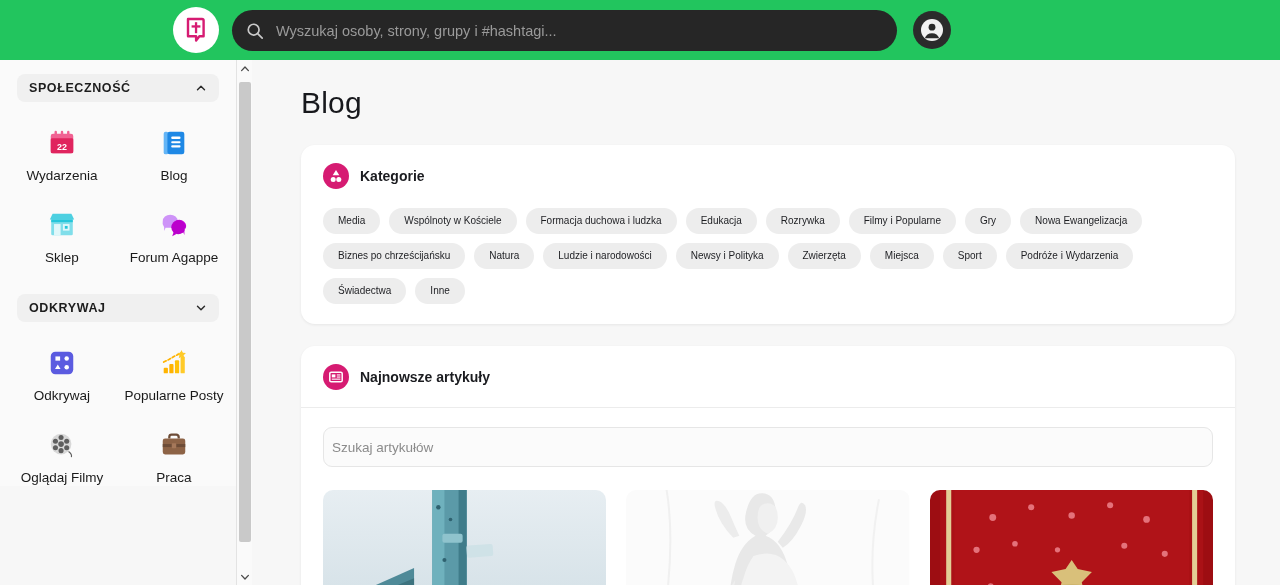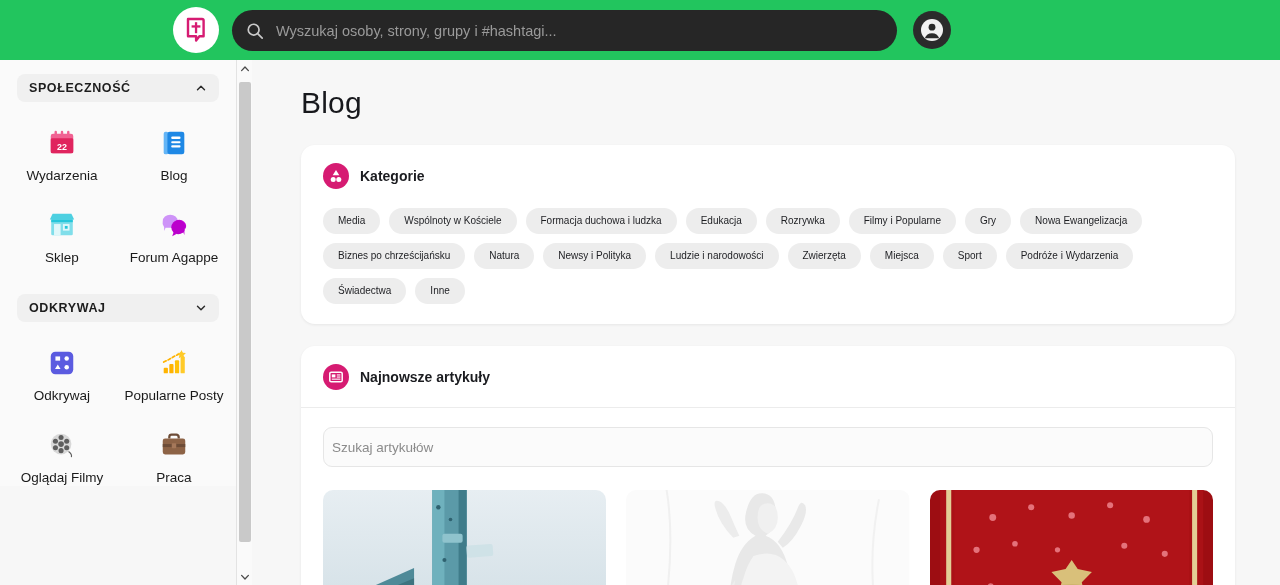--- a/index.html
+++ b/index.html
@@ -401,22 +401,22 @@
         <button class="chip">Media</button>
         <button class="chip">Wspólnoty w Kościele</button>
         <button class="chip">Formacja duchowa i ludzka</button>
         <button class="chip">Edukacja</button>
         <button class="chip">Rozrywka</button>
         <button class="chip">Filmy i Popularne</button>
         <button class="chip">Gry</button>
         <button class="chip">Nowa Ewangelizacja</button>
         <button class="chip">Biznes po chrześcijańsku</button>
         <button class="chip">Natura</button>
+        <button class="chip">Ludzie i narodowości</button>
         <button class="chip">Newsy i Polityka</button>
-        <button class="chip">Ludzie i narodowości</button>
         <button class="chip">Zwierzęta</button>
         <button class="chip">Miejsca</button>
         <button class="chip">Sport</button>
         <button class="chip">Podróże i Wydarzenia</button>
         <button class="chip">Świadectwa</button>
         <button class="chip">Inne</button>
       </div>
   </section>
 
   <section class="card" id="card-artykuly">

